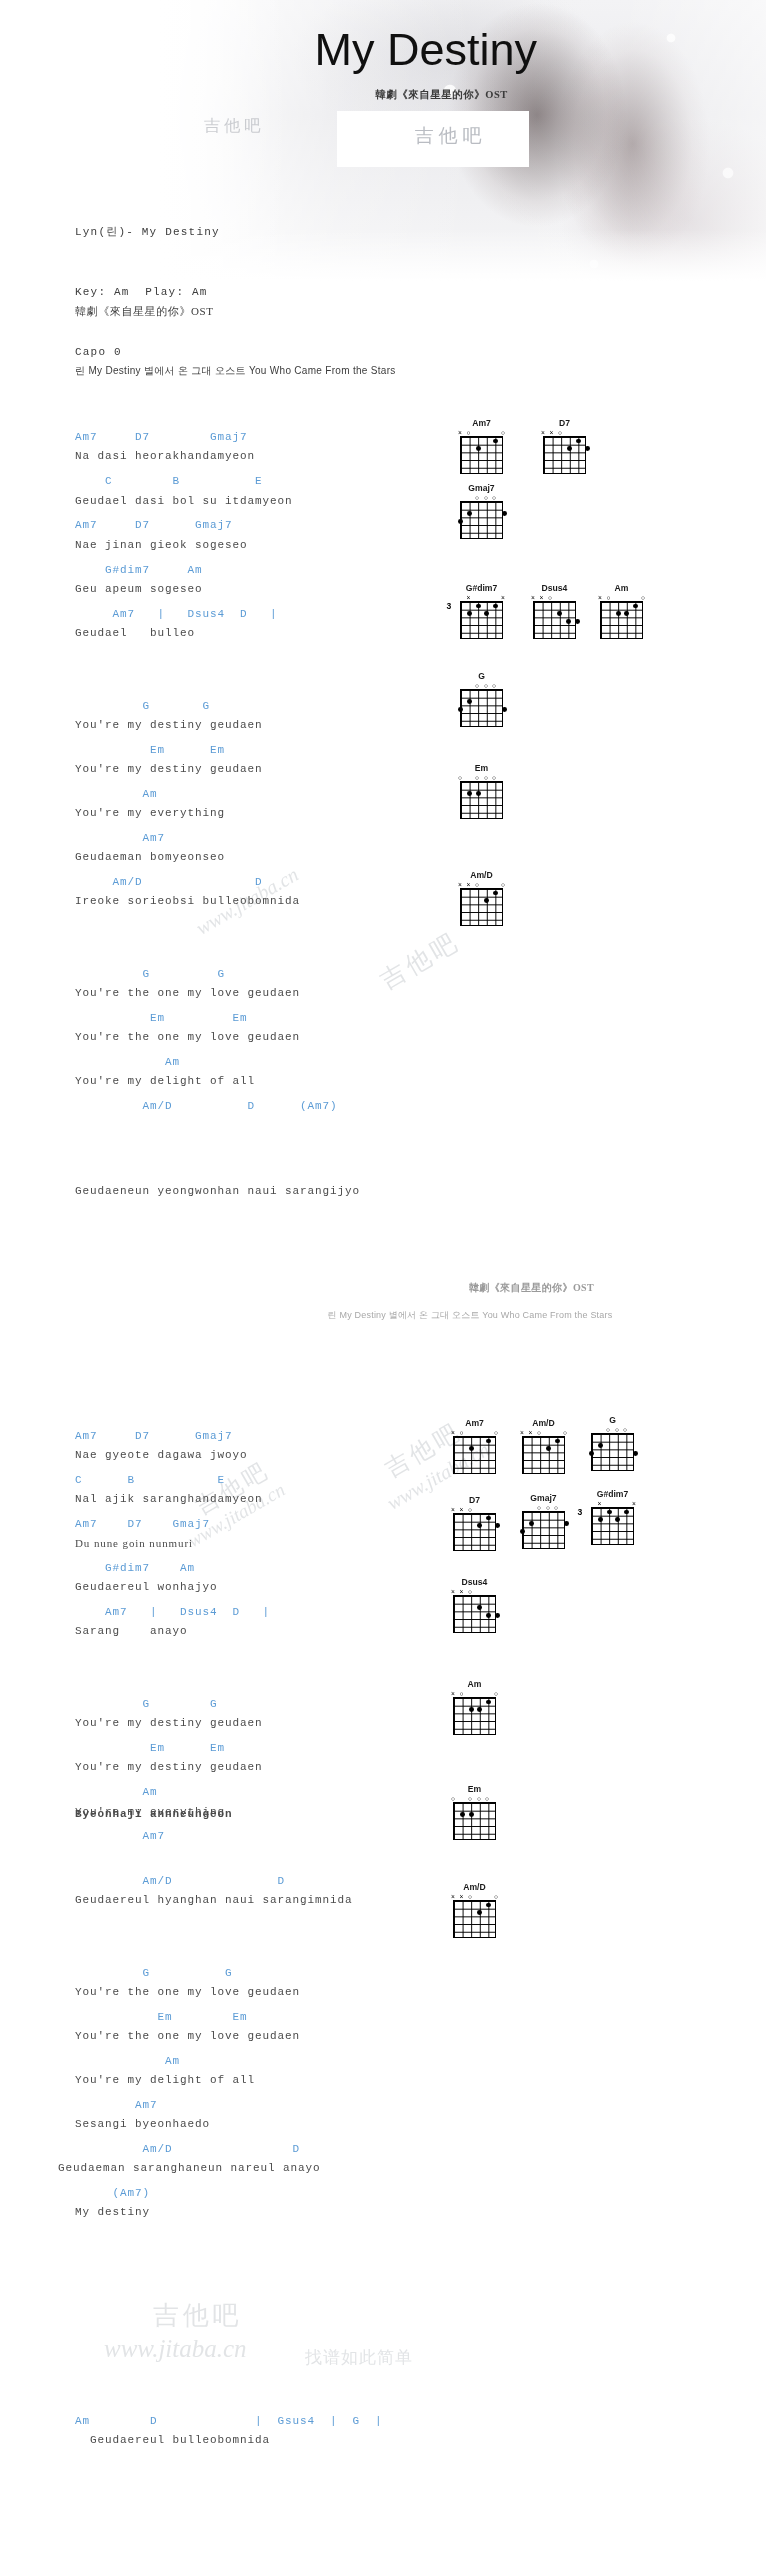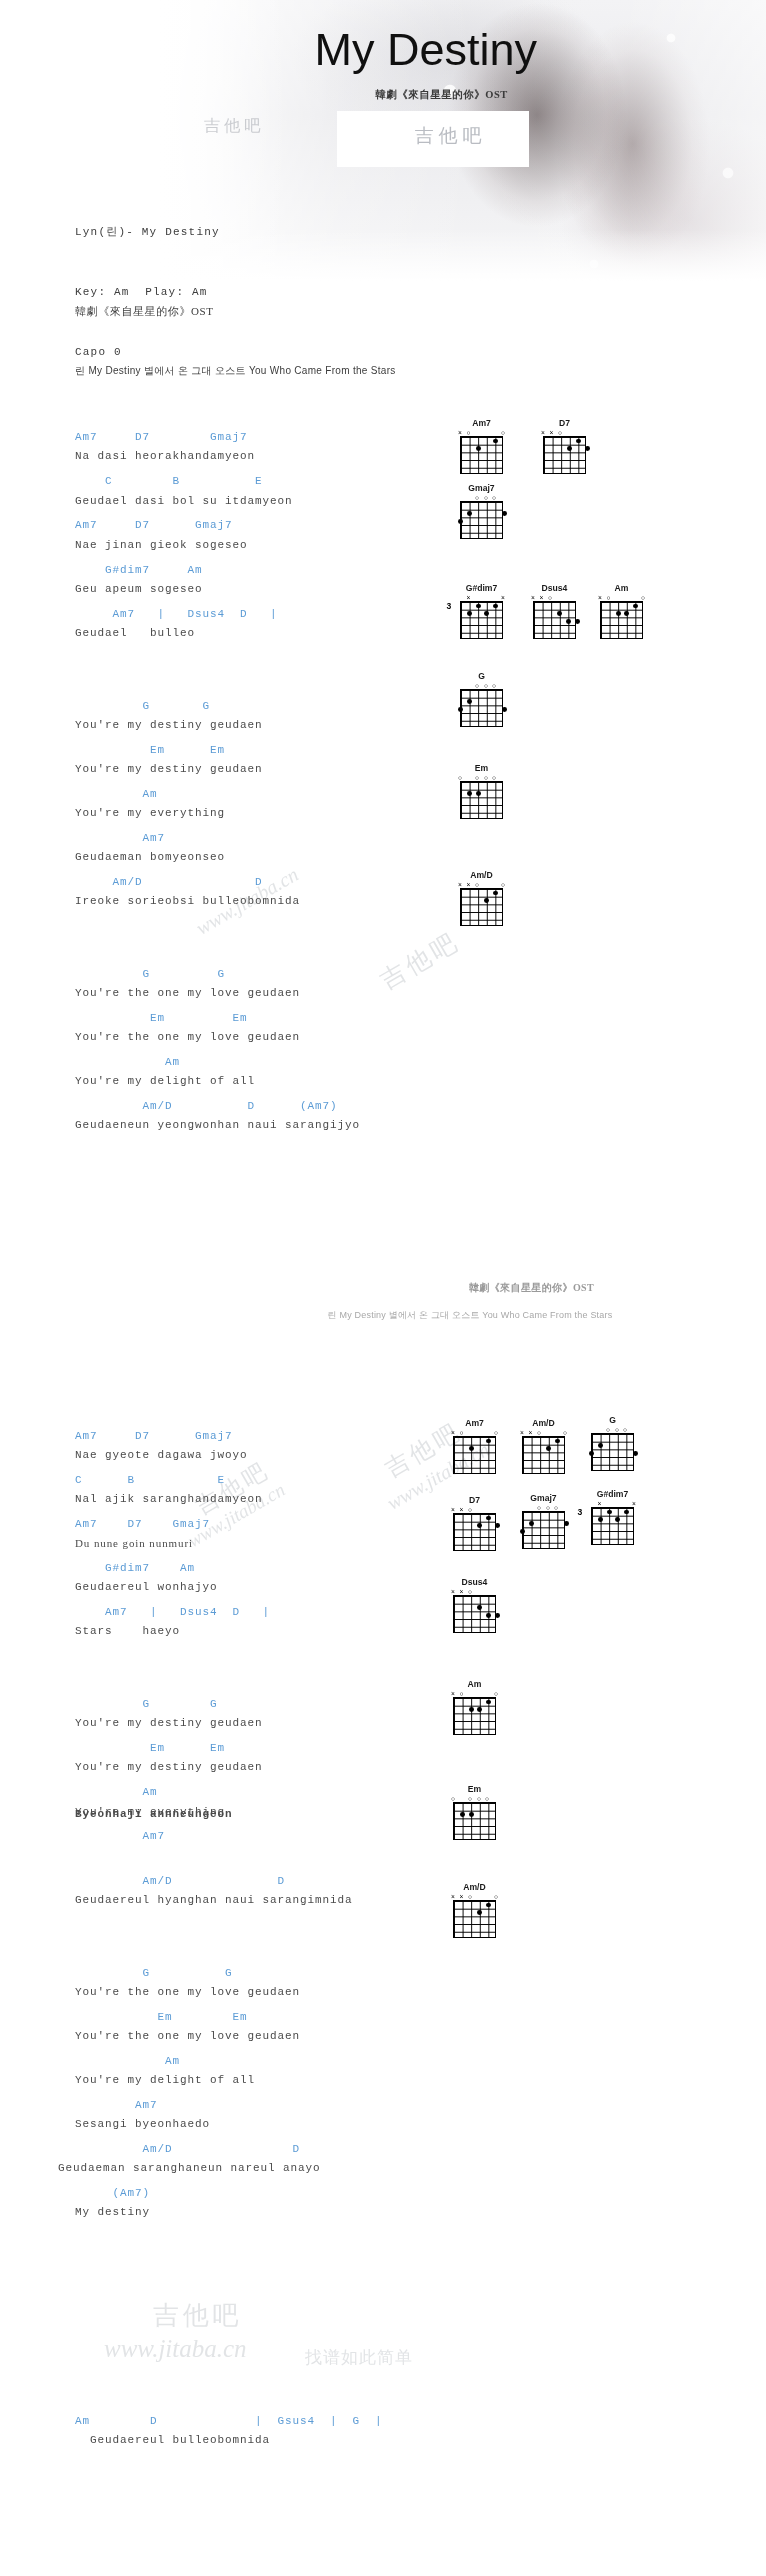--- a/index.html
+++ b/index.html
@@ -250,36 +250,36 @@
   <div class="line chord" style="left:75px;top:876px;">     Am/D               D</div>
   <div class="line lyric" style="left:75px;top:895px;">Ireoke sorieobsi bulleobomnida</div>
 
   <div class="line chord" style="left:75px;top:968px;">         G         G</div>
   <div class="line lyric" style="left:75px;top:987px;">You're the one my love geudaen</div>
   <div class="line chord" style="left:75px;top:1012px;">          Em         Em</div>
   <div class="line lyric" style="left:75px;top:1031px;">You're the one my love geudaen</div>
   <div class="line chord" style="left:75px;top:1056px;">            Am</div>
   <div class="line lyric" style="left:75px;top:1075px;">You're my delight of all</div>
   <div class="line chord" style="left:75px;top:1100px;">         Am/D          D      (Am7)</div>
-  <div class="line lyric" style="left:75px;top:1119px;">Geudaeneun yeongwonhan naui sarangijyo</div>
+  <div class="line lyric" style="left:75px;top:1185px;">Geudaeneun yeongwonhan naui sarangijyo</div>
 
   <div class="mid-ost">韓劇《來自星星的你》OST</div>
   <div class="mid-sub">린 My Destiny 별에서 온 그대 오스트 You Who Came From the Stars</div>
 
 
   <div class="line chord" style="left:75px;top:1430px;">Am7     D7      Gmaj7</div>
   <div class="line lyric" style="left:75px;top:1449px;">Nae gyeote dagawa jwoyo</div>
   <div class="line chord" style="left:75px;top:1474px;">C      B           E</div>
   <div class="line lyric" style="left:75px;top:1493px;">Nal ajik saranghandamyeon</div>
   <div class="line chord" style="left:75px;top:1518px;">Am7    D7    Gmaj7</div>
   <div class="line lyric" style="left:75px;top:1537px;font-family:Liberation Serif, serif;">Du nune goin nunmuri</div>
   <div class="line chord" style="left:75px;top:1562px;">    G#dim7    Am</div>
   <div class="line lyric" style="left:75px;top:1581px;">Geudaereul wonhajyo</div>
   <div class="line chord" style="left:75px;top:1606px;">    Am7   |   Dsus4  D   |</div>
-  <div class="line lyric" style="left:75px;top:1625px;">Stars    haeyo</div>
+  <div class="line lyric" style="left:75px;top:1625px;">Sarang    anayo</div>
 
   <div class="line chord" style="left:75px;top:1698px;">         G        G</div>
   <div class="line lyric" style="left:75px;top:1717px;">You're my destiny geudaen</div>
   <div class="line chord" style="left:75px;top:1742px;">          Em      Em</div>
   <div class="line lyric" style="left:75px;top:1761px;">You're my destiny geudaen</div>
   <div class="line chord" style="left:75px;top:1786px;">         Am</div>
   <div class="line lyric" style="left:75px;top:1806px;">You're my everything</div>
   <div class="line chord" style="left:75px;top:1830px;">         Am7</div>
   <div class="line lyric" style="left:75px;top:1808px;font-weight:bold;">Byeonhaji annneungeon</div>
   <div class="line chord" style="left:75px;top:1875px;">         Am/D              D</div>

